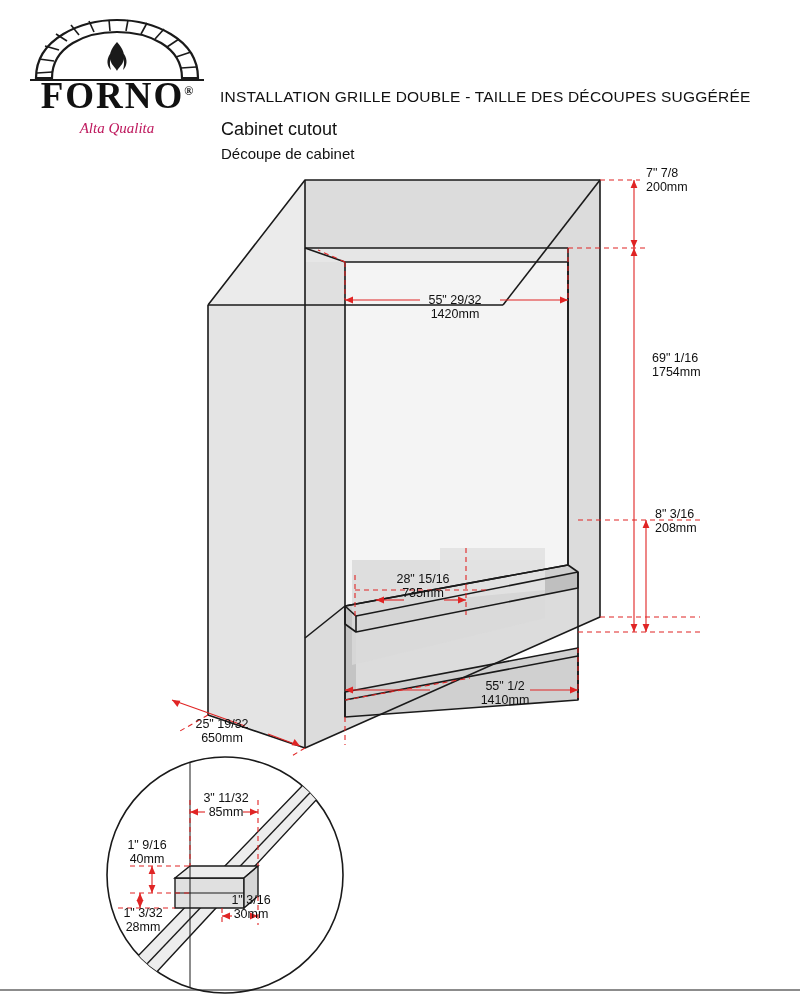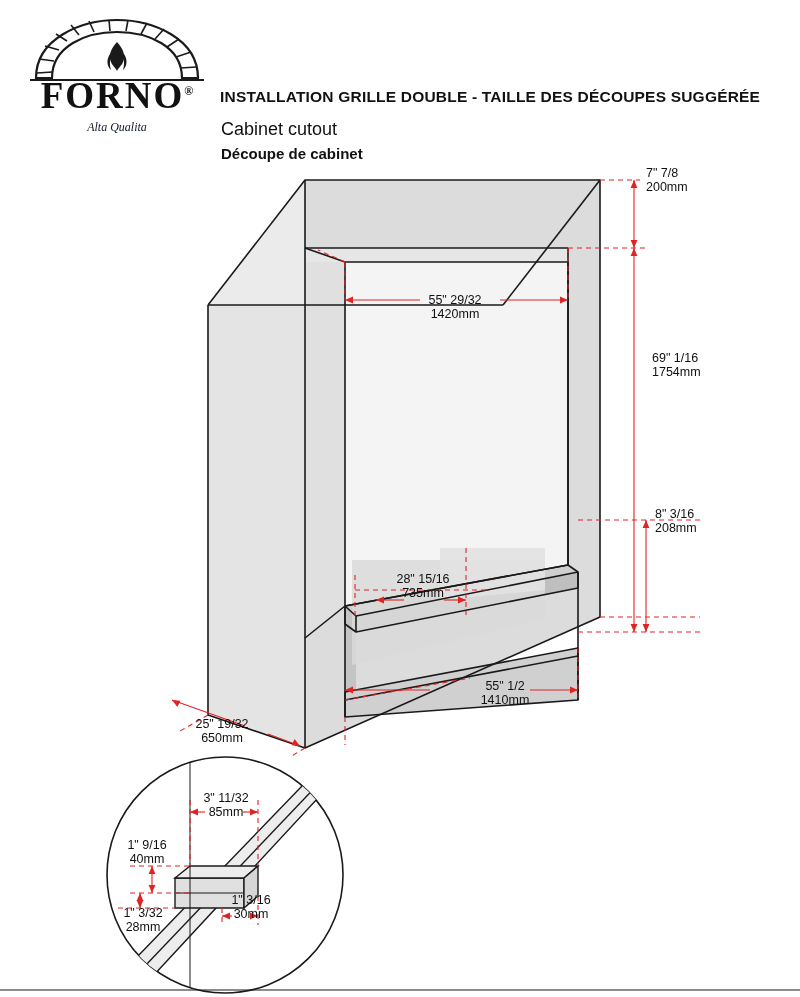--- a/index.html
+++ b/index.html
@@ -47,56 +47,55 @@
     letter-spacing: 0;
   }
   .logo-sub {
     position: absolute;
     left: 2px;
     top: 104px;
     width: 186px;
     text-align: center;
     font-family: "Liberation Serif", serif;
     font-style: italic;
-    font-size: 12px;
-    color: #0f172a;
+    font-size: 15px;
+    color: #be185d;
   }
   
   .title-en {
     position: absolute;
     left: 220px;
     top: 62px;
     font-size: 15.5px;
     font-weight: 700;
     letter-spacing: 0.2px;
     white-space: nowrap;
   }
   .title-fr {
     position: absolute;
     left: 220px;
     top: 88px;
     font-size: 15.5px;
-    font-weight: 700;
+    font-weight: 400;
     letter-spacing: 0.2px;
     white-space: nowrap;
   }
   .sub-en {
     position: absolute;
     left: 221px;
     top: 119px;
     font-size: 18px;
     white-space: nowrap;
   }
   .sub-fr {
     position: absolute;
     left: 221px;
     top: 145px;
     font-size: 15px;
     white-space: nowrap;
-    font-weight: bold;
   }
   
   .dim {
     position: absolute;
     font-size: 12.5px;
     line-height: 14px;
     white-space: nowrap;
     color: #111;
     background: transparent;
   }

